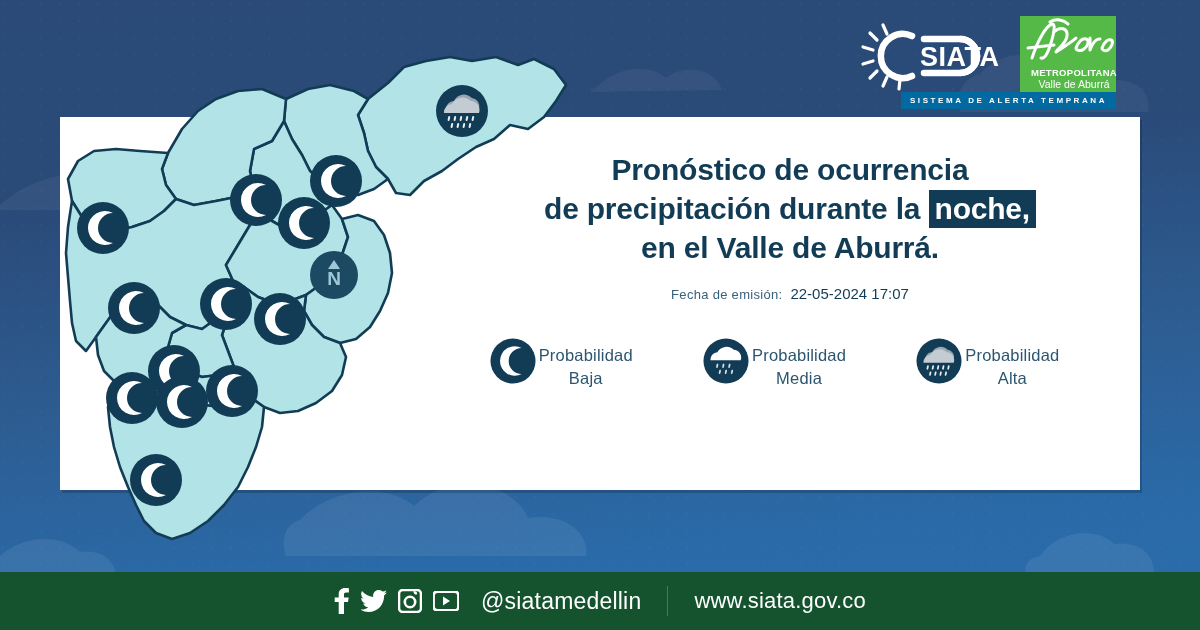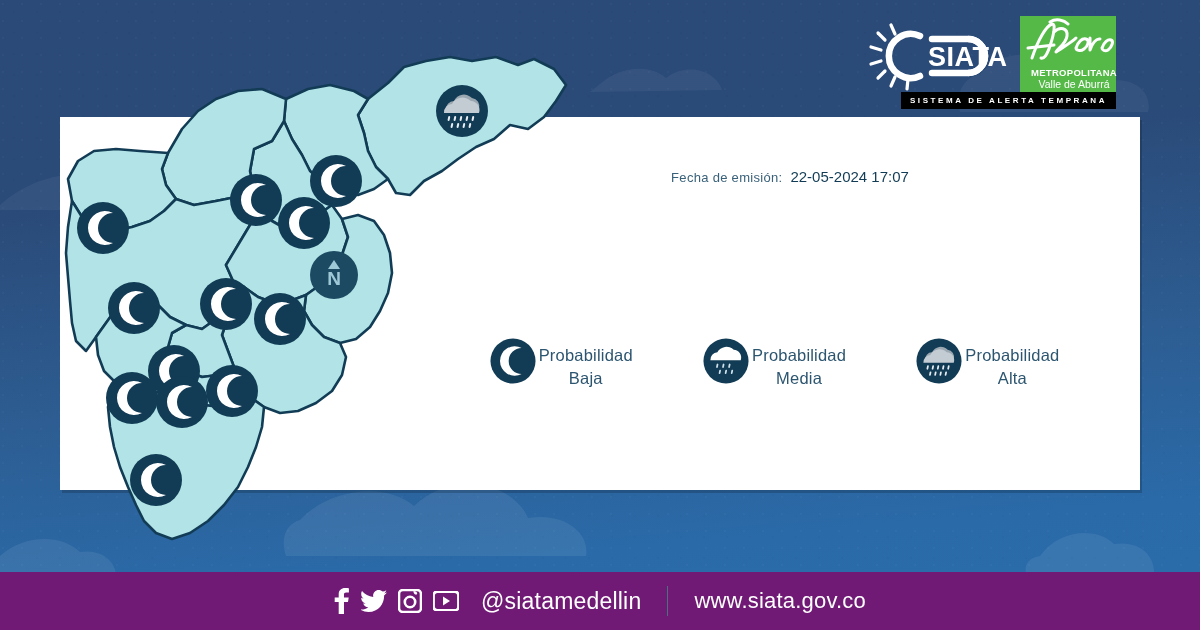--- a/index.html
+++ b/index.html
@@ -42,21 +42,21 @@
     background-size: 19px 17px, 23px 21px;
   }
 
   
   .logo-block {
     position: absolute;
     top: 16px;
     right: 84px;
     display: flex;
     align-items: flex-start;
-    gap: 12px;
+    gap: 20px;
   }
   .siata-logo { width: 140px; height: 78px; }
   .ama-logo {
     width: 96px;
     height: 78px;
     background: #55b948;
     display: flex;
     flex-direction: column;
     align-items: center;
     justify-content: flex-end;
@@ -81,21 +81,21 @@
     font-size: 10.5px;
     color: #ffffff;
     line-height: 12px;
   }
   .tagline-band {
     position: absolute;
     top: 92px;
     right: 84px;
     width: 215px;
     height: 17px;
-    background: #000000;
+    background: #0369a1;
     display: flex;
     align-items: center;
     justify-content: center;
   }
   .tagline-band span {
     font-size: 8px;
     font-weight: bold;
     color: #ffffff;
     letter-spacing: 2.6px;
   }
@@ -184,21 +184,21 @@
     letter-spacing: .2px;
   }
 
   
   .footer {
     position: absolute;
     left: 0;
     bottom: 0;
     width: 1200px;
     height: 58px;
-    background: #701a75;
+    background: #14532d;
     display: flex;
     align-items: center;
     justify-content: center;
     gap: 0;
   }
   .footer-inner {
     display: flex;
     align-items: center;
   }
   .social {
@@ -376,20 +376,25 @@
         <use href="#ic-moon" x="0" y="0" transform="translate(116,316)"></use>
         <use href="#ic-moon" x="0" y="0" transform="translate(74,343)"></use>
         <use href="#ic-moon" x="0" y="0" transform="translate(124,347)"></use>
         <use href="#ic-moon" x="0" y="0" transform="translate(174,336)"></use>
         <use href="#ic-moon" x="0" y="0" transform="translate(98,425)"></use>
       </g>
     </svg>
   </div>
 
   <div class="panel">
+    <div class="title">
+      <div>Pronóstico de ocurrencia</div>
+      <div><span>de precipitación durante la </span><span class="hl">noche,</span></div>
+      <div>en el Valle de Aburrá.</div>
+    </div>
     <div class="date-row">
       <span class="date-label">Fecha de emisión:</span>
       <span class="date-value">22-05-2024 17:07</span>
     </div>
   </div>
 
   <div class="legend">
 
     <div class="legend-item">
       <svg class="legend-icon" viewBox="-30 -30 60 60">

